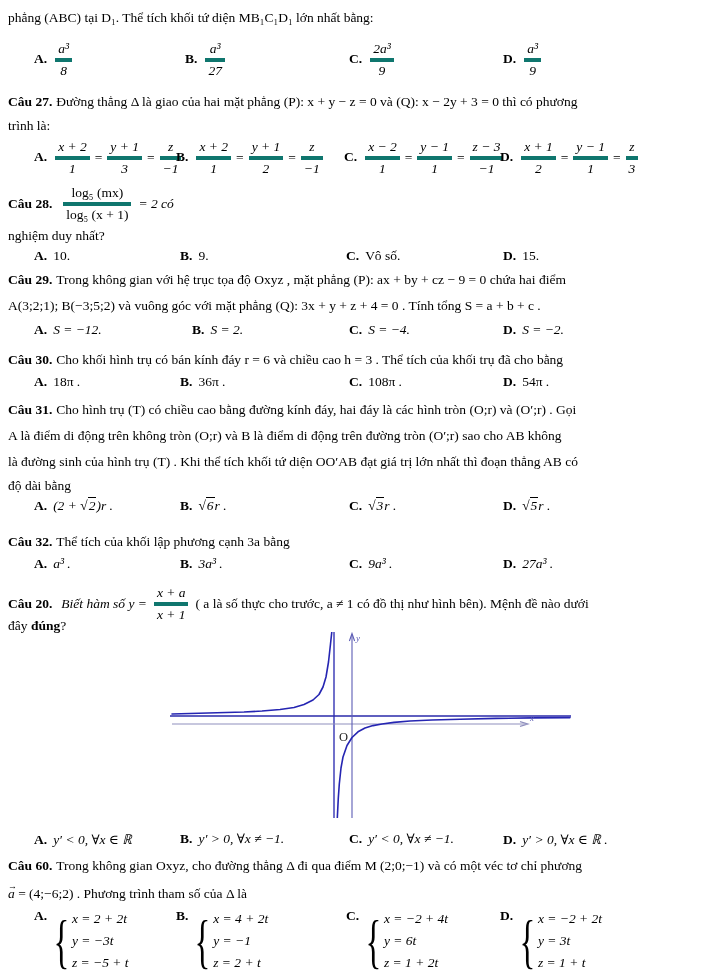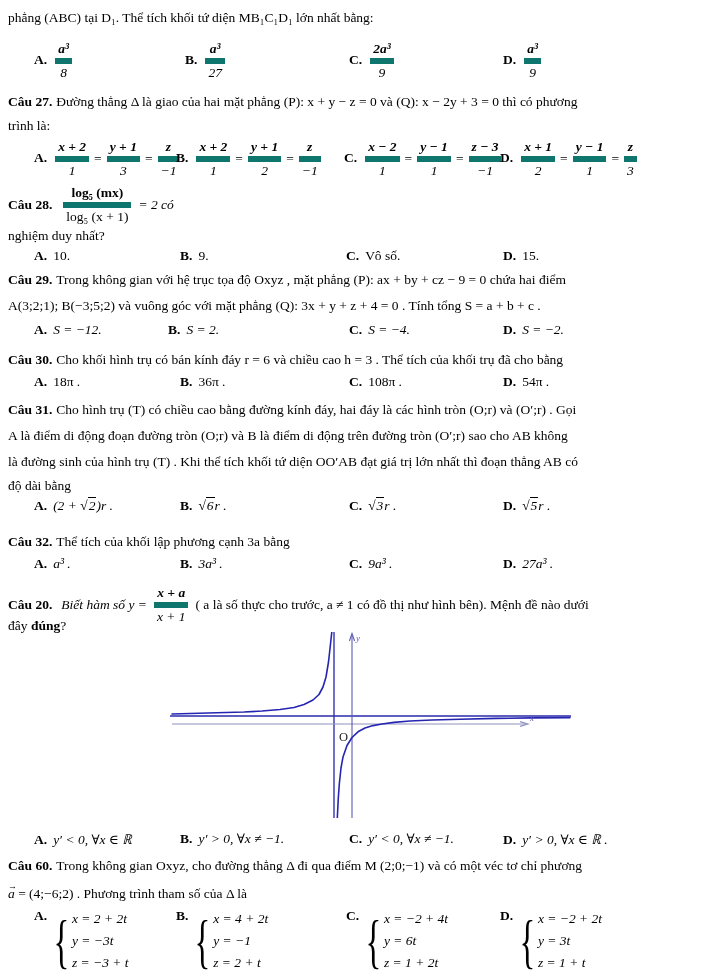--- a/index.html
+++ b/index.html
@@ -13,21 +13,21 @@
   b{font-weight:bold;}
   .qnum{font-weight:bold;margin-right:4px;}
   .mi{font-style:italic;text-align:center;}
   .pt{font-style:normal;}
   
   .optrow{position:absolute;left:0;right:0;height:24px;}
   .opt{position:absolute;top:0;white-space:nowrap;}
   .olab{font-weight:bold;margin-right:6px;}
   
   .frac{display:inline-block;vertical-align:middle;text-align:center;font-style:italic;margin:0 2px;}
-  .frac .fn{display:block;border-bottom:6px solid #0f766e;padding:0 3px;line-height:18px;font-weight:bold;}
+  .frac .fn{display:block;border-bottom:4px solid #0f766e;padding:0 3px;line-height:18px;}
   .frac .fd{display:block;padding:0 3px;line-height:18px;}
   .frac.upright{font-style:normal;}
   .eq{margin:0 3px;vertical-align:middle;}
   .inlineq{display:flex;align-items:center;gap:5px;white-space:nowrap;}
   
   .rd{border-top:1.2px solid #000;padding:0 1px;}
   
   .sys{display:inline-flex;align-items:center;vertical-align:top;}
   .brace{font-size:60px;font-weight:300;display:inline-block;transform:scaleX(.55);line-height:62px;margin:0 -4px 0 -6px;}
   .eqs{display:inline-flex;flex-direction:column;font-style:italic;line-height:22px;text-align:left;}
@@ -73,36 +73,36 @@
   <span class="opt" style="left:180px"><b class="olab">B.</b><span class="pt">9.</span></span>
   <span class="opt" style="left:346px"><b class="olab">C.</b><span class="pt">Vô số.</span></span>
   <span class="opt" style="left:503px"><b class="olab">D.</b><span class="pt">15.</span></span>
 </div>
 
 <div class="abs ln" style="top:270px"><b class="qnum">Câu 29.</b><span>Trong không gian với hệ trục tọa độ Oxyz , mặt phẳng (P): ax + by + cz − 9 = 0 chứa hai điểm</span></div>
 <div class="abs ln" style="top:296px">A(3;2;1);  B(−3;5;2) và vuông góc với mặt phẳng (Q): 3x + y + z + 4 = 0 . Tính tổng S = a + b + c .</div>
 
 <div class="optrow" style="top:322px">
   <span class="opt" style="left:34px"><b class="olab">A.</b><span class="mi">S = −12.</span></span>
-  <span class="opt" style="left:168px"><b class="olab">B.</b><span class="mi">S = 2.</span></span>
+  <span class="opt" style="left:192px"><b class="olab">B.</b><span class="mi">S = 2.</span></span>
   <span class="opt" style="left:349px"><b class="olab">C.</b><span class="mi">S = −4.</span></span>
   <span class="opt" style="left:503px"><b class="olab">D.</b><span class="mi">S = −2.</span></span>
 </div>
 
 <div class="abs ln" style="top:350px"><b class="qnum">Câu 30.</b><span>Cho khối hình trụ có bán kính đáy r = 6 và chiều cao h = 3 . Thể tích của khối trụ đã cho bằng</span></div>
 
 <div class="optrow" style="top:374px">
   <span class="opt" style="left:34px"><b class="olab">A.</b><span class="pt">18π .</span></span>
   <span class="opt" style="left:180px"><b class="olab">B.</b><span class="pt">36π .</span></span>
   <span class="opt" style="left:349px"><b class="olab">C.</b><span class="pt">108π .</span></span>
   <span class="opt" style="left:503px"><b class="olab">D.</b><span class="pt">54π .</span></span>
 </div>
 
 <div class="abs ln" style="top:400px"><b class="qnum">Câu 31.</b><span>Cho hình trụ (T) có chiều cao bằng đường kính đáy, hai đáy là các hình tròn (O;r) và (O′;r) . Gọi</span></div>
-<div class="abs ln" style="top:426px">A là điểm di động đoạn đường tròn (O;r) và B là điểm di động trên đường tròn (O′;r) sao cho AB không</div>
+<div class="abs ln" style="top:426px">A là điểm di động trên không tròn (O;r) và B là điểm di động trên đường tròn (O′;r) sao cho AB không</div>
 <div class="abs ln" style="top:452px">là đường sinh của hình trụ (T) . Khi thể tích khối tứ diện OO′AB đạt giá trị lớn nhất thì đoạn thẳng AB có</div>
 <div class="abs ln" style="top:476px">độ dài bằng</div>
 
 <div class="optrow" style="top:498px">
   <span class="opt" style="left:34px"><b class="olab">A.</b><span class="mi"><span>(2 + </span><span>√</span><span class="rd">2</span><span>)r .</span></span></span>
   <span class="opt" style="left:180px"><b class="olab">B.</b><span class="mi"><span></span><span>√</span><span class="rd">6</span><span>r .</span></span></span>
   <span class="opt" style="left:349px"><b class="olab">C.</b><span class="mi"><span></span><span>√</span><span class="rd">3</span><span>r .</span></span></span>
   <span class="opt" style="left:503px"><b class="olab">D.</b><span class="mi"><span></span><span>√</span><span class="rd">5</span><span>r .</span></span></span>
 </div>
 
@@ -153,21 +153,21 @@
 <div class="abs ln" style="top:884px">
   <span style="position:relative;display:inline-block;font-style:italic;"><span style="position:absolute;top:-8px;left:0;font-size:9px;font-style:normal;">→</span><span>a</span></span><span> = (4;−6;2) . Phương trình tham số của Δ là</span>
 </div>
 
 <div class="optrow" style="top:908px;height:70px">
   <span class="opt" style="left:34px"><b class="olab">A.</b><span class="sys">
         <span class="brace">{</span>
         <span class="eqs">
           <span>x = 2 + 2t</span>
           <span>y = −3t</span>
-          <span>z = −3 + t</span>
+          <span>z = −5 + t</span>
         </span>
       </span></span>
   <span class="opt" style="left:176px"><b class="olab">B.</b><span class="sys">
         <span class="brace">{</span>
         <span class="eqs">
           <span>x = 4 + 2t</span>
           <span>y = −1</span>
           <span>z = 2 + t</span>
         </span>
       </span></span>

